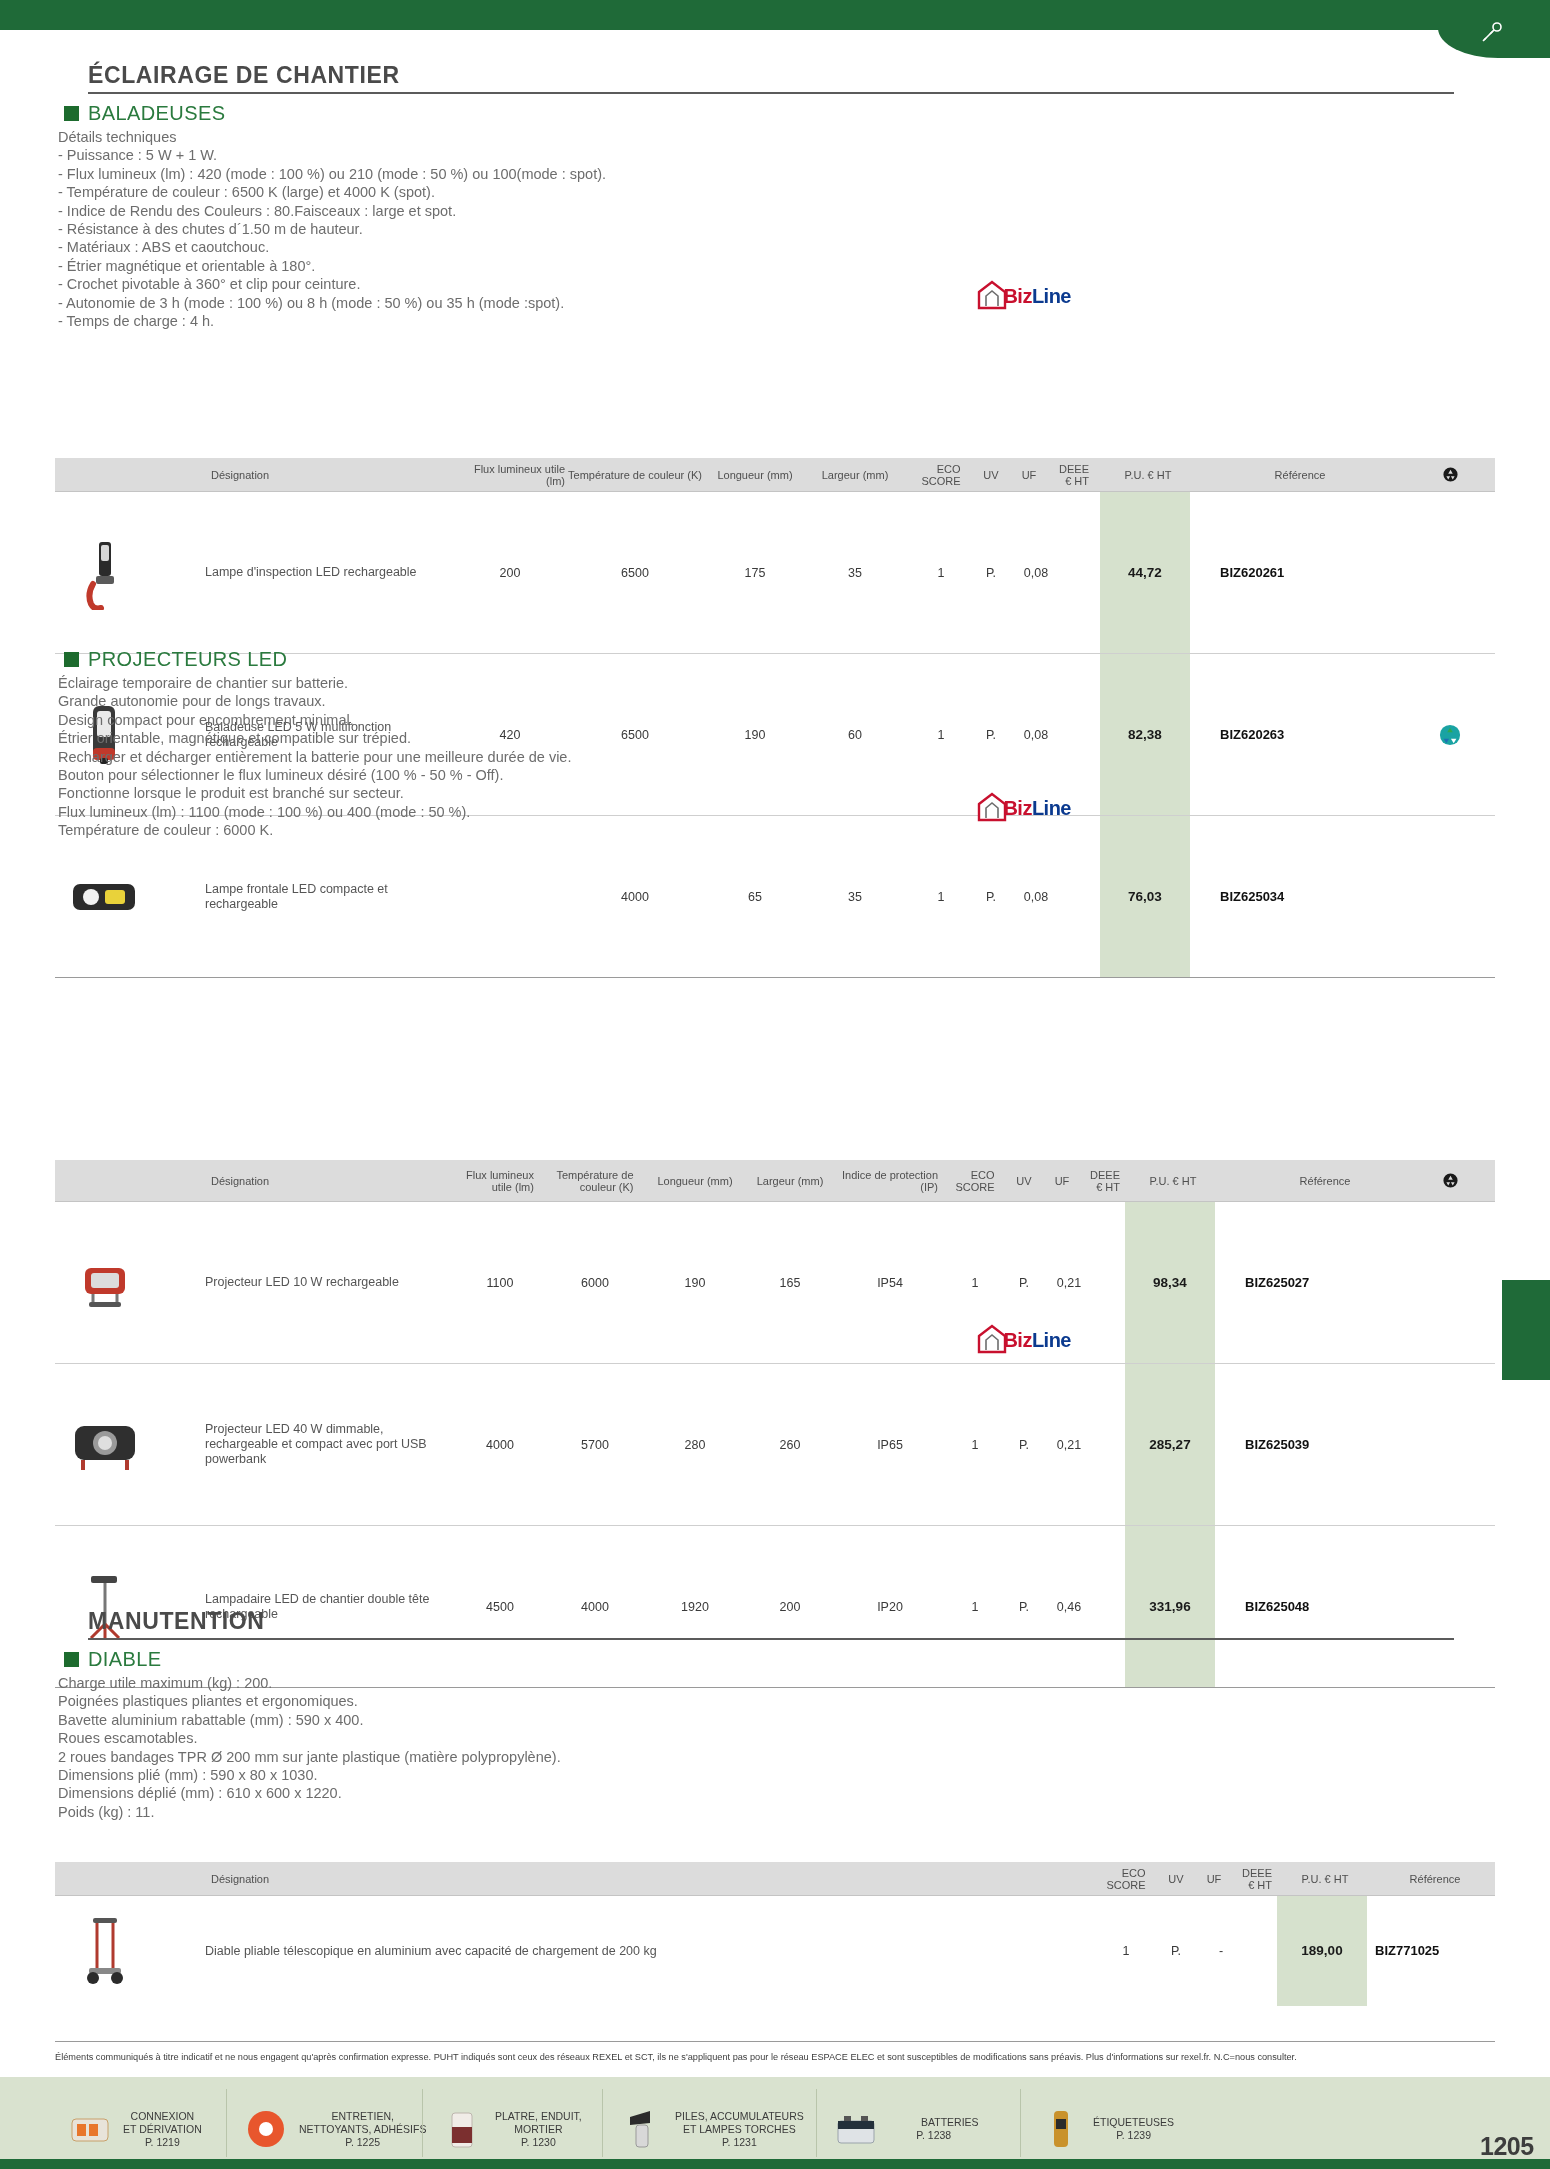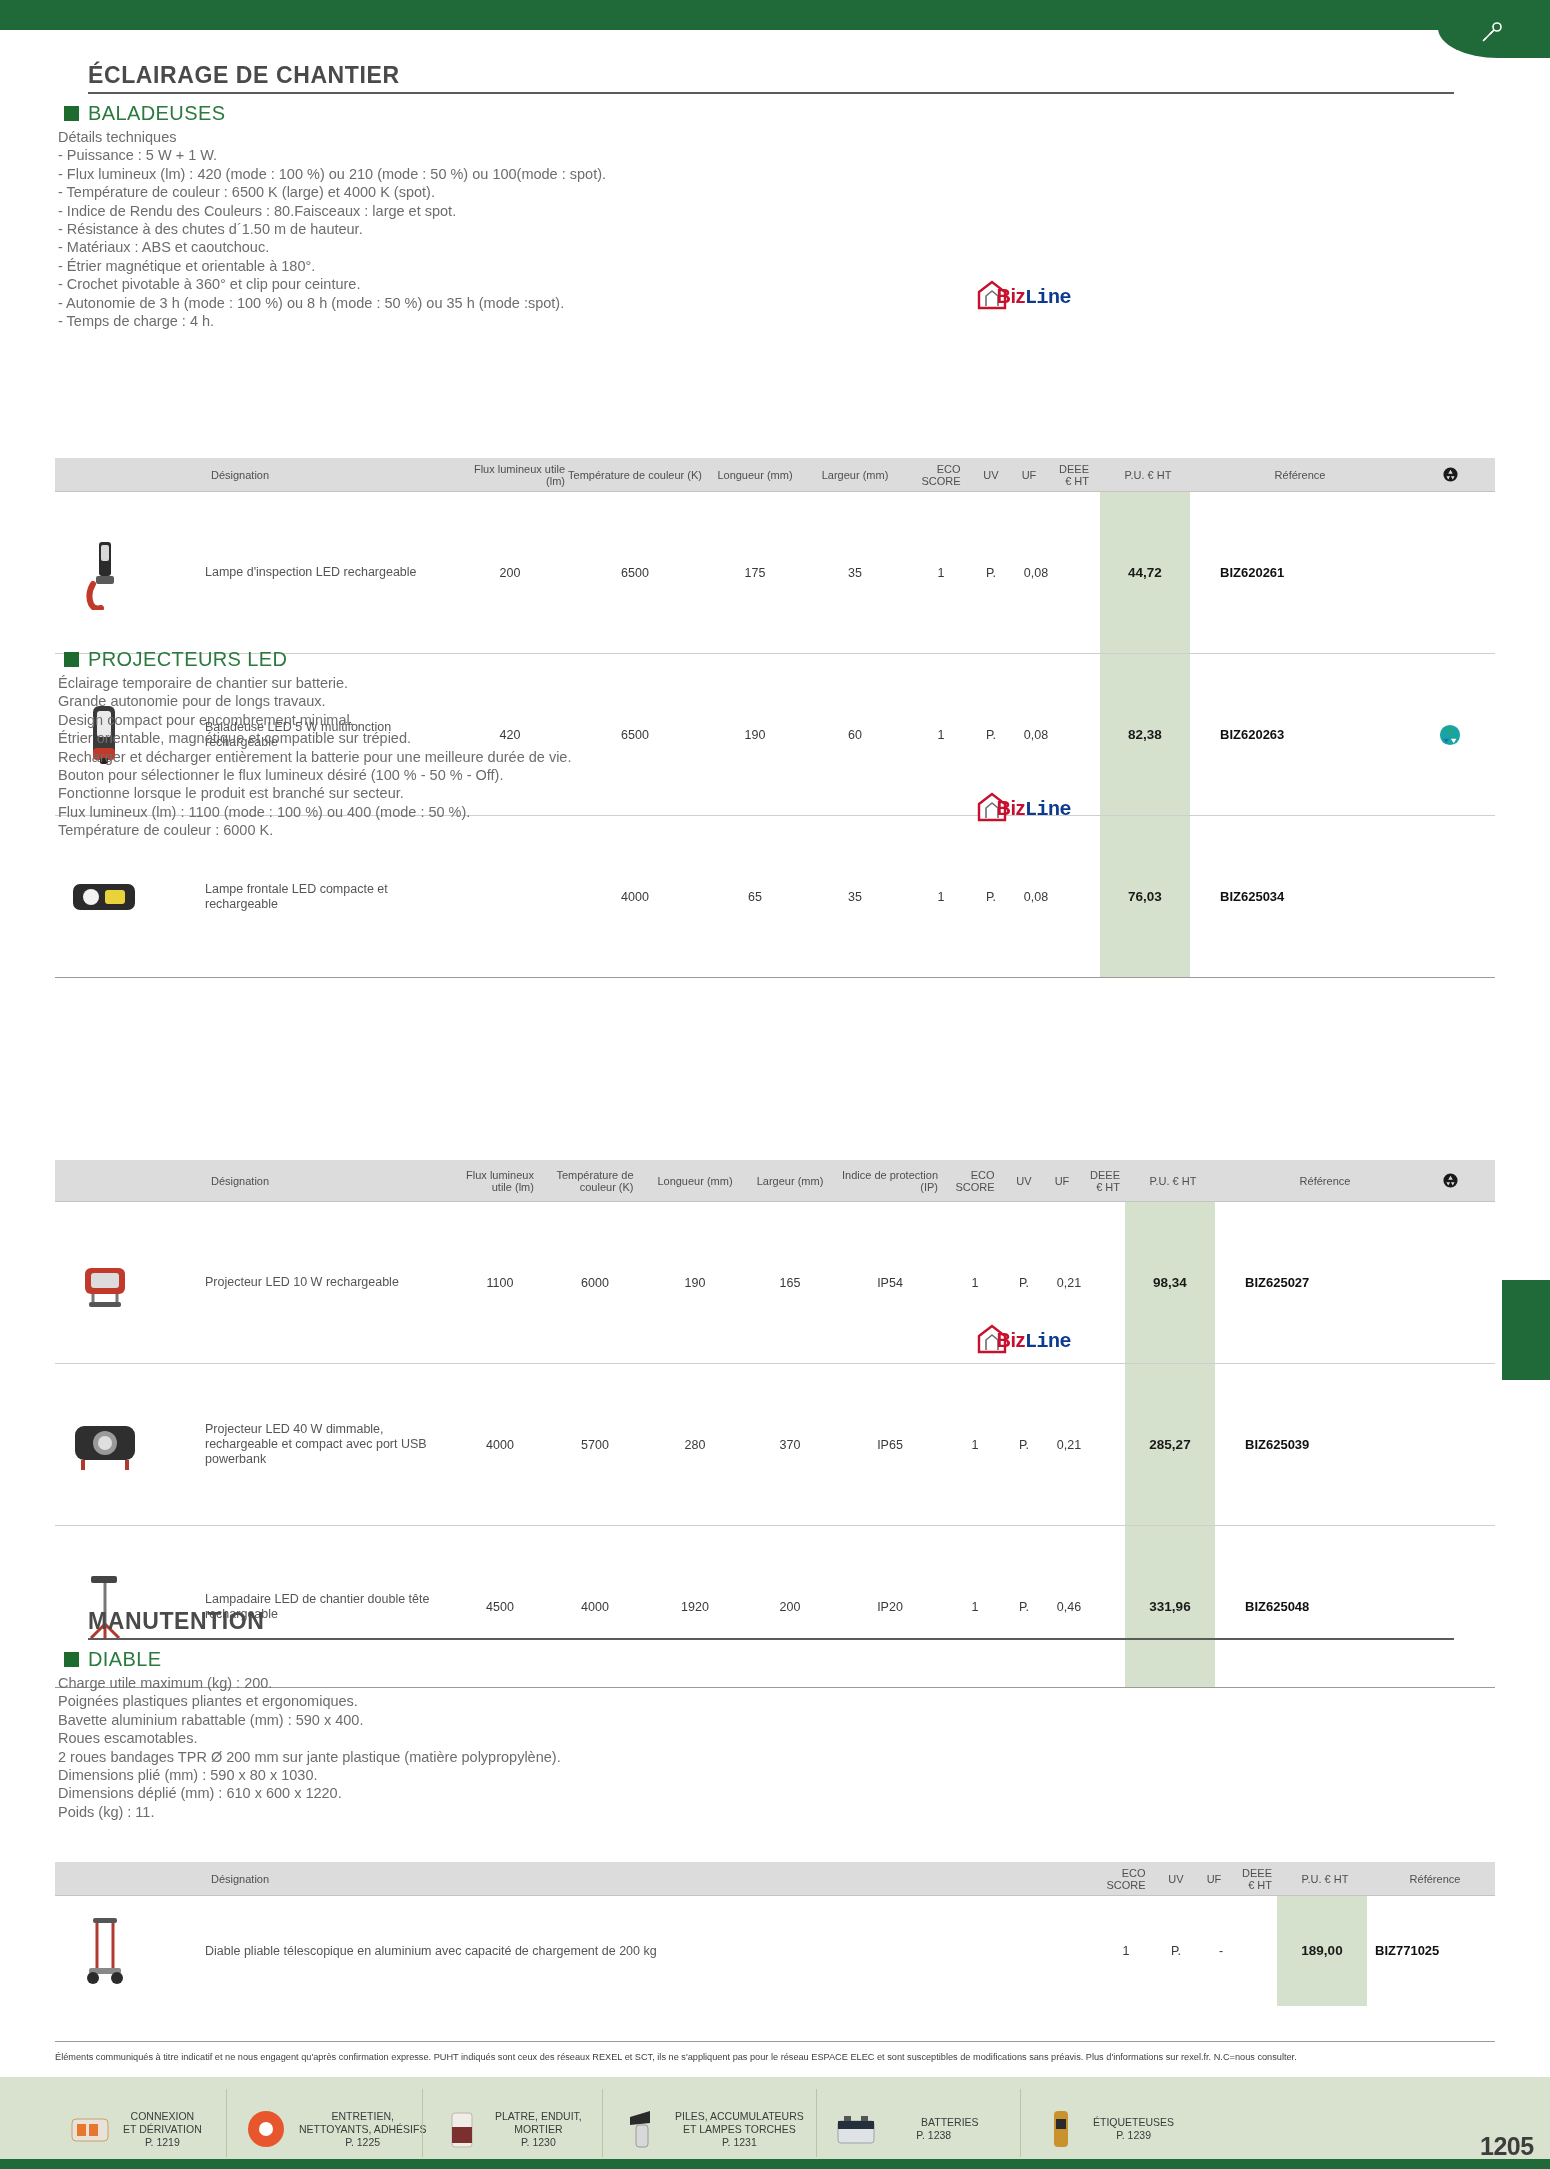--- a/index.html
+++ b/index.html
@@ -49,21 +49,21 @@
     color: #6d6d6d; white-space: pre-line;
     font-family: "Liberation Sans", sans-serif;
   }
 
   
   .bizline {
     position: absolute; width: 96px; height: 38px;
   }
   .bz-word { position:absolute; right:0; top:9px; font-size:20px; font-weight:bold; letter-spacing:-.5px; }
   .bz-biz { color:#c8102e; }
-  .bz-line { color:#0b3a8f;font-family:Liberation Mono, monospace; }
+  .bz-line { color:#0b3a8f; }
   .bz-house {
     position:absolute; left:0; top:2px; width:34px; height:34px;
   }
 
   
   .tbl { position: absolute; left: 55px; width: 1440px; }
   .thead {
     background: #dcdcdc; height: 34px; position: relative;
     border-bottom: 1px solid #c4c4c4;
   }
@@ -330,21 +330,21 @@
       <svg class="thumb" viewBox="0 0 84 74">
         <rect x="12" y="18" width="60" height="34" rx="9" fill="#2f2f2f"></rect>
         <circle cx="42" cy="35" r="12" fill="#9a9a9a"></circle>
         <circle cx="42" cy="35" r="7" fill="#dfdfdf"></circle>
         <path d="M20 52 L20 62 M64 52 L64 62" stroke="#b03a2e" stroke-width="4"></path>
       </svg>
       <div class="cell desig" style="left:150px; width:250px;">Projecteur LED 40 W dimmable, rechargeable et compact avec port USB powerbank</div>
       <div class="cell" style="left:400px; width:90px;">4000</div>
       <div class="cell" style="left:490px; width:100px;">5700</div>
       <div class="cell" style="left:590px; width:100px;">280</div>
-      <div class="cell" style="left:690px; width:90px;">370</div>
+      <div class="cell" style="left:690px; width:90px;">260</div>
       <div class="cell" style="left:780px; width:110px;">IP65</div>
       <div class="cell" style="left:890px; width:60px;">1</div>
       <div class="cell" style="left:950px; width:38px;">P.</div>
       <div class="cell" style="left:988px; width:52px;">0,21</div>
       <div class="cell pu" style="left:1070px; width:90px;">285,27</div>
       <div class="cell ref" style="left:1190px; width:160px; justify-content:flex-start;">BIZ625039</div>
     </div>
 
     <div class="trow" style="height:162px;">
       <div class="pu-band" style="left:1070px; width:90px;"></div>

